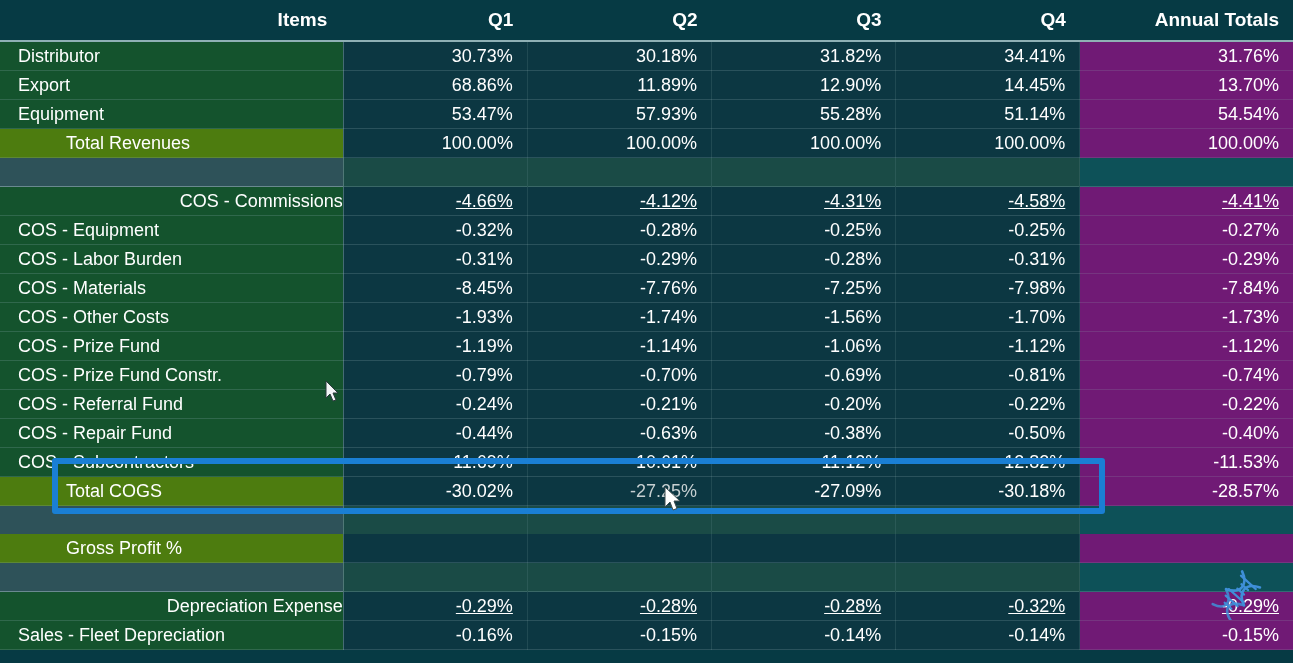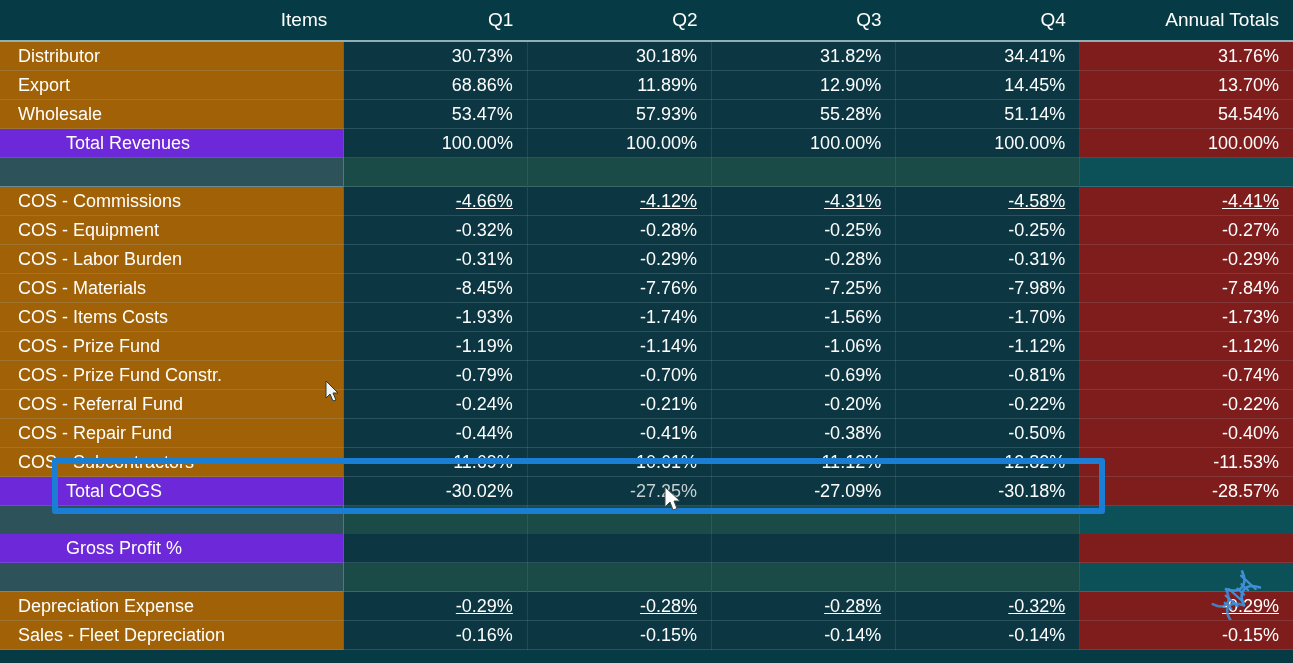--- a/index.html
+++ b/index.html
@@ -13,21 +13,21 @@
 
   table.viz{border-collapse:collapse;width:1293px;table-layout:fixed;}
   table.viz col.c-items{width:343px;}
   table.viz col.c-q{width:184px;}
   table.viz col.c-tot{width:213px;}
 
   thead th{
     background:#063a44;
     color:#ffffff;
     font-size:19px;
-    font-weight:400;
+    font-weight:700;
     padding:0 14px 0 0;
     height:40px;
     vertical-align:middle;
     text-align:right;
     border:0;
     white-space:nowrap;
   }
   thead th.h-items{text-align:right;padding-right:16px;}
   thead tr{border-bottom:1px solid #7fa0a6;}
 
@@ -35,57 +35,57 @@
     height:28px;
     font-size:18px;
     color:#ffffff;
     vertical-align:middle;
     padding:0;
     white-space:nowrap;
     font-weight:400;
     border-bottom:1px solid rgba(150,180,185,.22);
   }
   td.items{
-    background:#a16207;
+    background:#14532d;
     padding-left:18px;
     text-align:left;
     border-right:1px solid rgba(180,205,210,.35);
   }
   td.items.indent1{padding-left:66px;}
   td.num{
     background:#0c3742;
     text-align:right;
     padding-right:14px;
     border-right:1px solid rgba(90,130,135,.25);
   }
   td.tot{
-    background:#7f1d1d;
+    background:#701a75;
     text-align:right;
     padding-right:14px;
     border-bottom:1px solid rgba(150,180,185,.18);
     border-right:0;
   }
 
   
   tr.spacer td{height:28px;border-bottom:none;}
   tr.spacer td.items{background:#2e5259;}
   tr.spacer td.num{background:#1a4b46;}
   tr.spacer td.tot{background:#0d5158;}
 
   
   tr.norule td{border-bottom:none;}
 
   
   tr.firstrow td{border-top:2px solid #8fb0b5;}
 
   
-  tr.sub td.items{background:#6d28d9;margin-left:34px;}
-
-  
-  tr.group-top td.items{border-top:1px solid rgba(180,205,210,.45);}
+  tr.sub td.items{background:#4d7c0f;margin-left:34px;}
+
+  
+  tr.group-top td.items{border-top:1px solid rgba(180,205,210,.45);text-align:right;}
   tr.group-top td.num, tr.group-top td.tot{border-top:1px solid rgba(120,160,165,.35);text-decoration:underline;}
 
   
   #highlight{
     position:absolute;
     left:52px;top:458px;width:1053px;height:56px;
     border:6px solid #1a7fd4;
     border-radius:3px;
     box-sizing:border-box;
     pointer-events:none;
@@ -140,21 +140,21 @@
         </tr>
         <tr>
           <td class="items">Export</td>
           <td class="num">68.86%</td>
           <td class="num">11.89%</td>
           <td class="num">12.90%</td>
           <td class="num">14.45%</td>
           <td class="tot">13.70%</td>
         </tr>
         <tr>
-          <td class="items">Wholesale</td>
+          <td class="items">Equipment</td>
           <td class="num">53.47%</td>
           <td class="num">57.93%</td>
           <td class="num">55.28%</td>
           <td class="num">51.14%</td>
           <td class="tot">54.54%</td>
         </tr>
         <tr class=" sub">
           <td class="items indent1">Total Revenues</td>
           <td class="num">100.00%</td>
           <td class="num">100.00%</td>
@@ -196,21 +196,21 @@
         </tr>
         <tr>
           <td class="items">COS - Materials</td>
           <td class="num">-8.45%</td>
           <td class="num">-7.76%</td>
           <td class="num">-7.25%</td>
           <td class="num">-7.98%</td>
           <td class="tot">-7.84%</td>
         </tr>
         <tr>
-          <td class="items">COS - Items Costs</td>
+          <td class="items">COS - Other Costs</td>
           <td class="num">-1.93%</td>
           <td class="num">-1.74%</td>
           <td class="num">-1.56%</td>
           <td class="num">-1.70%</td>
           <td class="tot">-1.73%</td>
         </tr>
         <tr>
           <td class="items">COS - Prize Fund</td>
           <td class="num">-1.19%</td>
           <td class="num">-1.14%</td>
@@ -230,21 +230,21 @@
           <td class="items">COS - Referral Fund</td>
           <td class="num">-0.24%</td>
           <td class="num">-0.21%</td>
           <td class="num">-0.20%</td>
           <td class="num">-0.22%</td>
           <td class="tot">-0.22%</td>
         </tr>
         <tr>
           <td class="items">COS - Repair Fund</td>
           <td class="num">-0.44%</td>
-          <td class="num">-0.41%</td>
+          <td class="num">-0.63%</td>
           <td class="num">-0.38%</td>
           <td class="num">-0.50%</td>
           <td class="tot">-0.40%</td>
         </tr>
         <tr>
           <td class="items">COS - Subcontractors</td>
           <td class="num">-11.69%</td>
           <td class="num">-10.61%</td>
           <td class="num">-11.12%</td>
           <td class="num">-12.82%</td>

